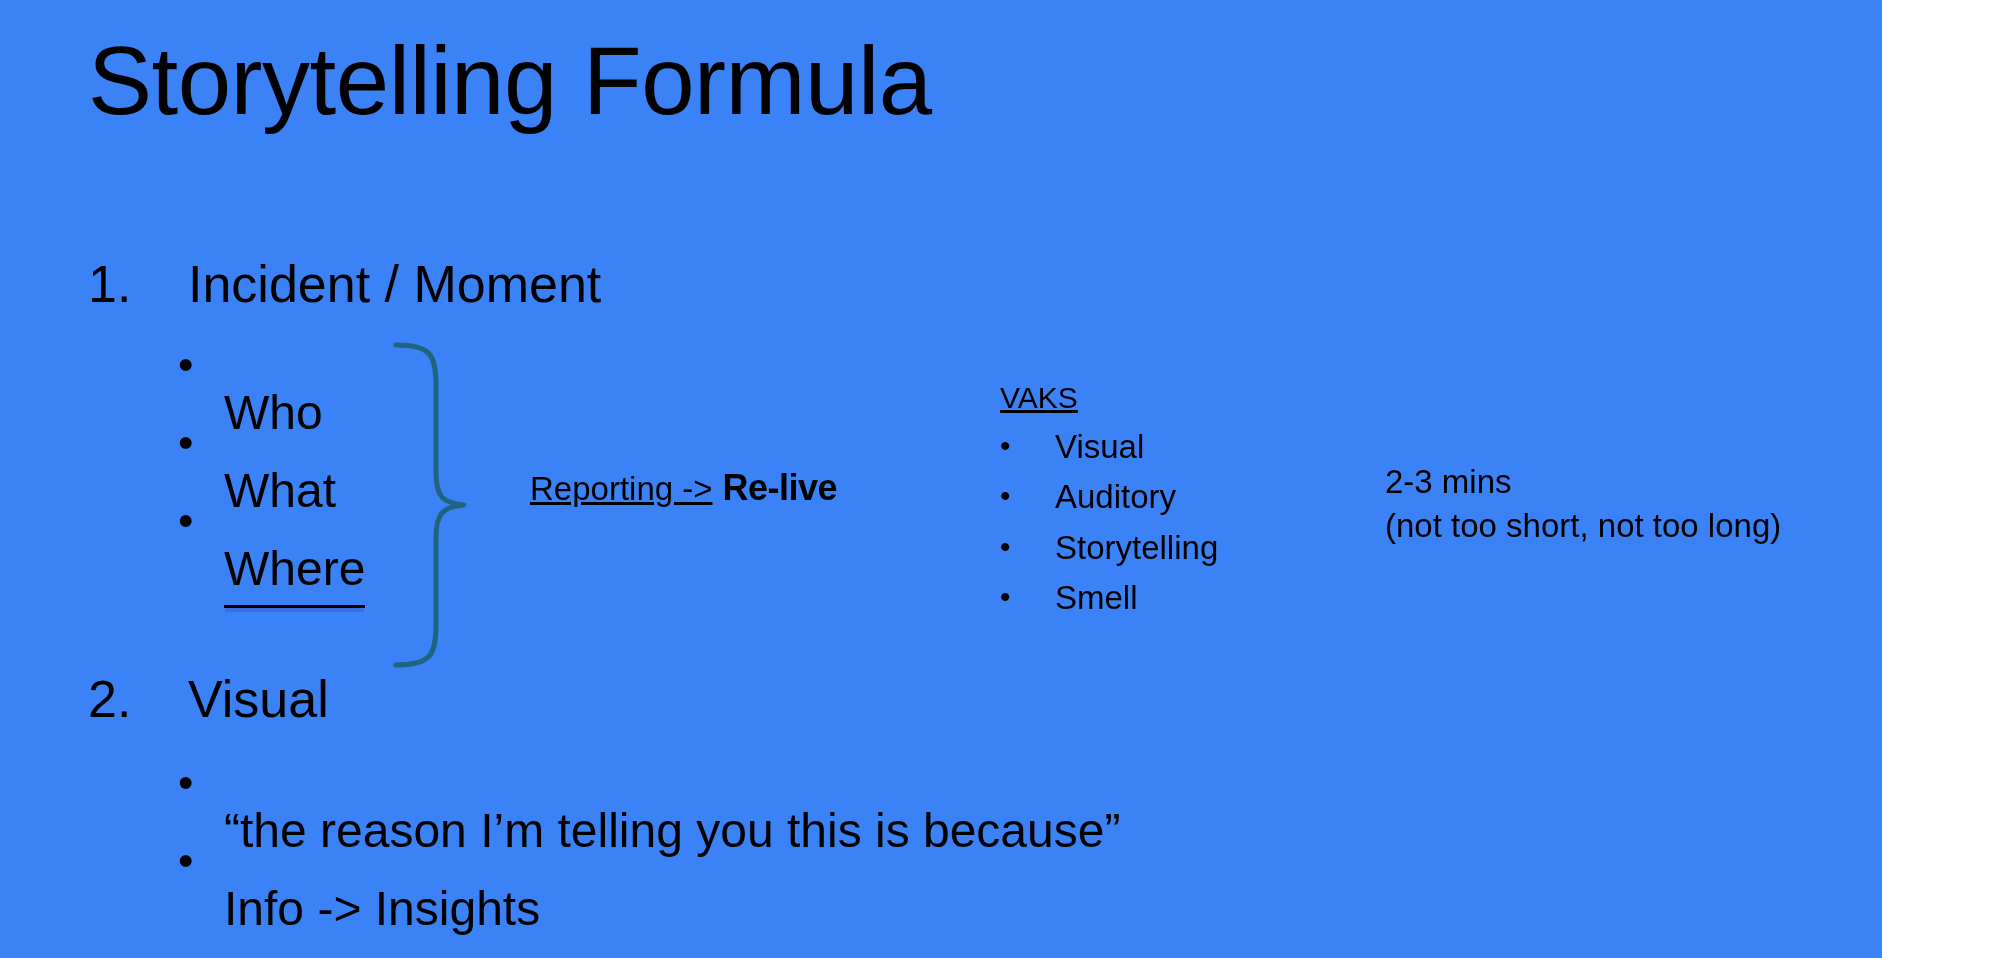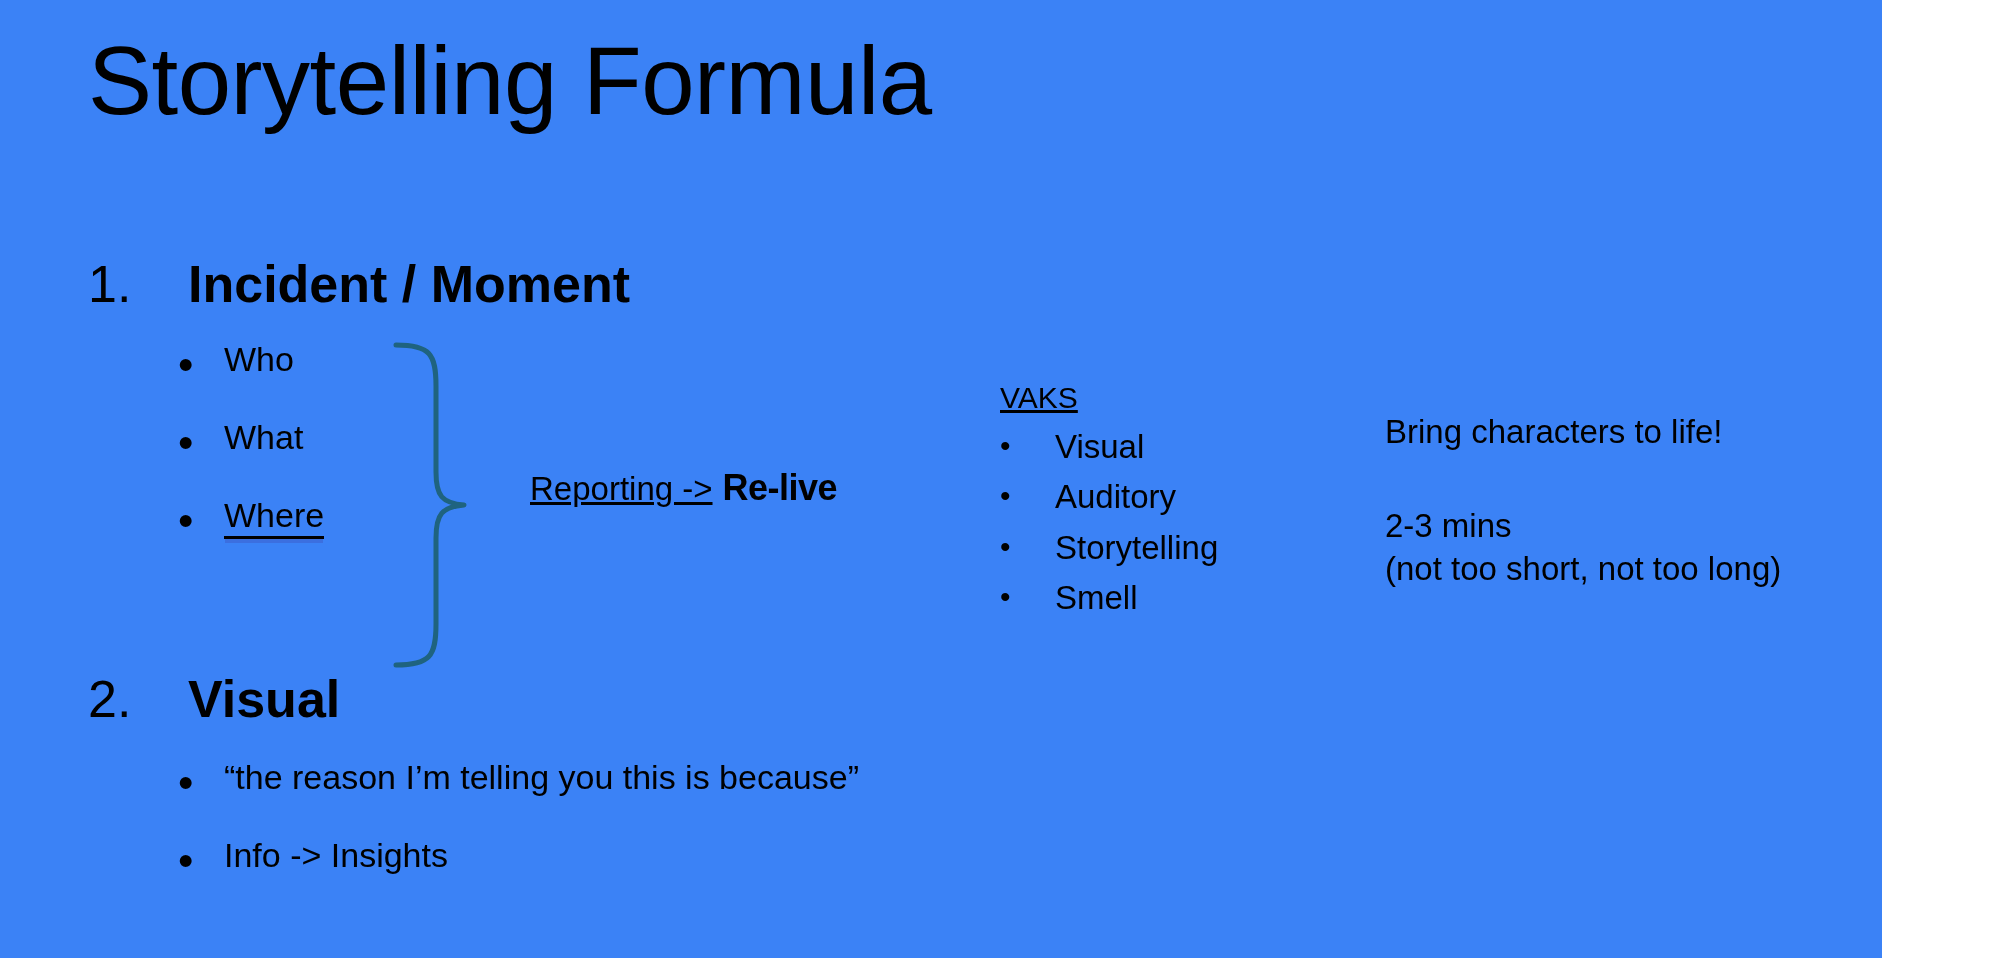--- a/index.html
+++ b/index.html
@@ -44,47 +44,48 @@
     width: 100px;
     font-size: 52px;
     line-height: 1.15;
     font-weight: 400;
     vertical-align: top;
   }
   .num-label {
     display: inline-block;
     font-size: 52px;
     line-height: 1.15;
-    font-weight: 700;
+    font-weight: 400;
     vertical-align: top;
   }
 
   .sub-bullet {
     position: absolute;
     font-size: 0;
     white-space: nowrap;
   }
   .sub-dot {
     display: inline-block;
     width: 46px;
     font-size: 44px;
     line-height: 1.15;
     vertical-align: top;
   }
   .sub-text {
     display: inline-block;
-    font-size: 34px;
+    font-size: 48px;
     line-height: 1.15;
     vertical-align: top;
     position: relative;
+    margin-top: 45px;
   }
   
   .dbl-underline {
     border-bottom: 3px solid #000000;
-    padding-bottom: 1px;
+    padding-bottom: 9px;
     box-shadow: 0 5px 0 -1px #3b6fe0;
   }
 
   
   #brace {
     position: absolute;
     left: 392px;
     top: 340px;
   }
 
@@ -201,21 +202,20 @@
     </div>
     <div class="vaks-row">
       <span class="vaks-dot">•</span><span class="vaks-text">Storytelling</span>
     </div>
     <div class="vaks-row">
       <span class="vaks-dot">•</span><span class="vaks-text">Smell</span>
     </div>
   </div>
 
   <div id="notes-block">
-    <div class="note-line">Bring characters to life!</div>
     <div class="note-gap"></div>
     <div class="note-line">2-3 mins</div>
     <div class="note-line">(not too short, not too long)</div>
   </div>
 
   <div class="num-item" style="left:88px; top:670px;">
     <span class="num-marker">2.</span><span class="num-label">Visual</span>
   </div>
 
   <div class="sub-bullet" style="left:178px; top:758px;">

